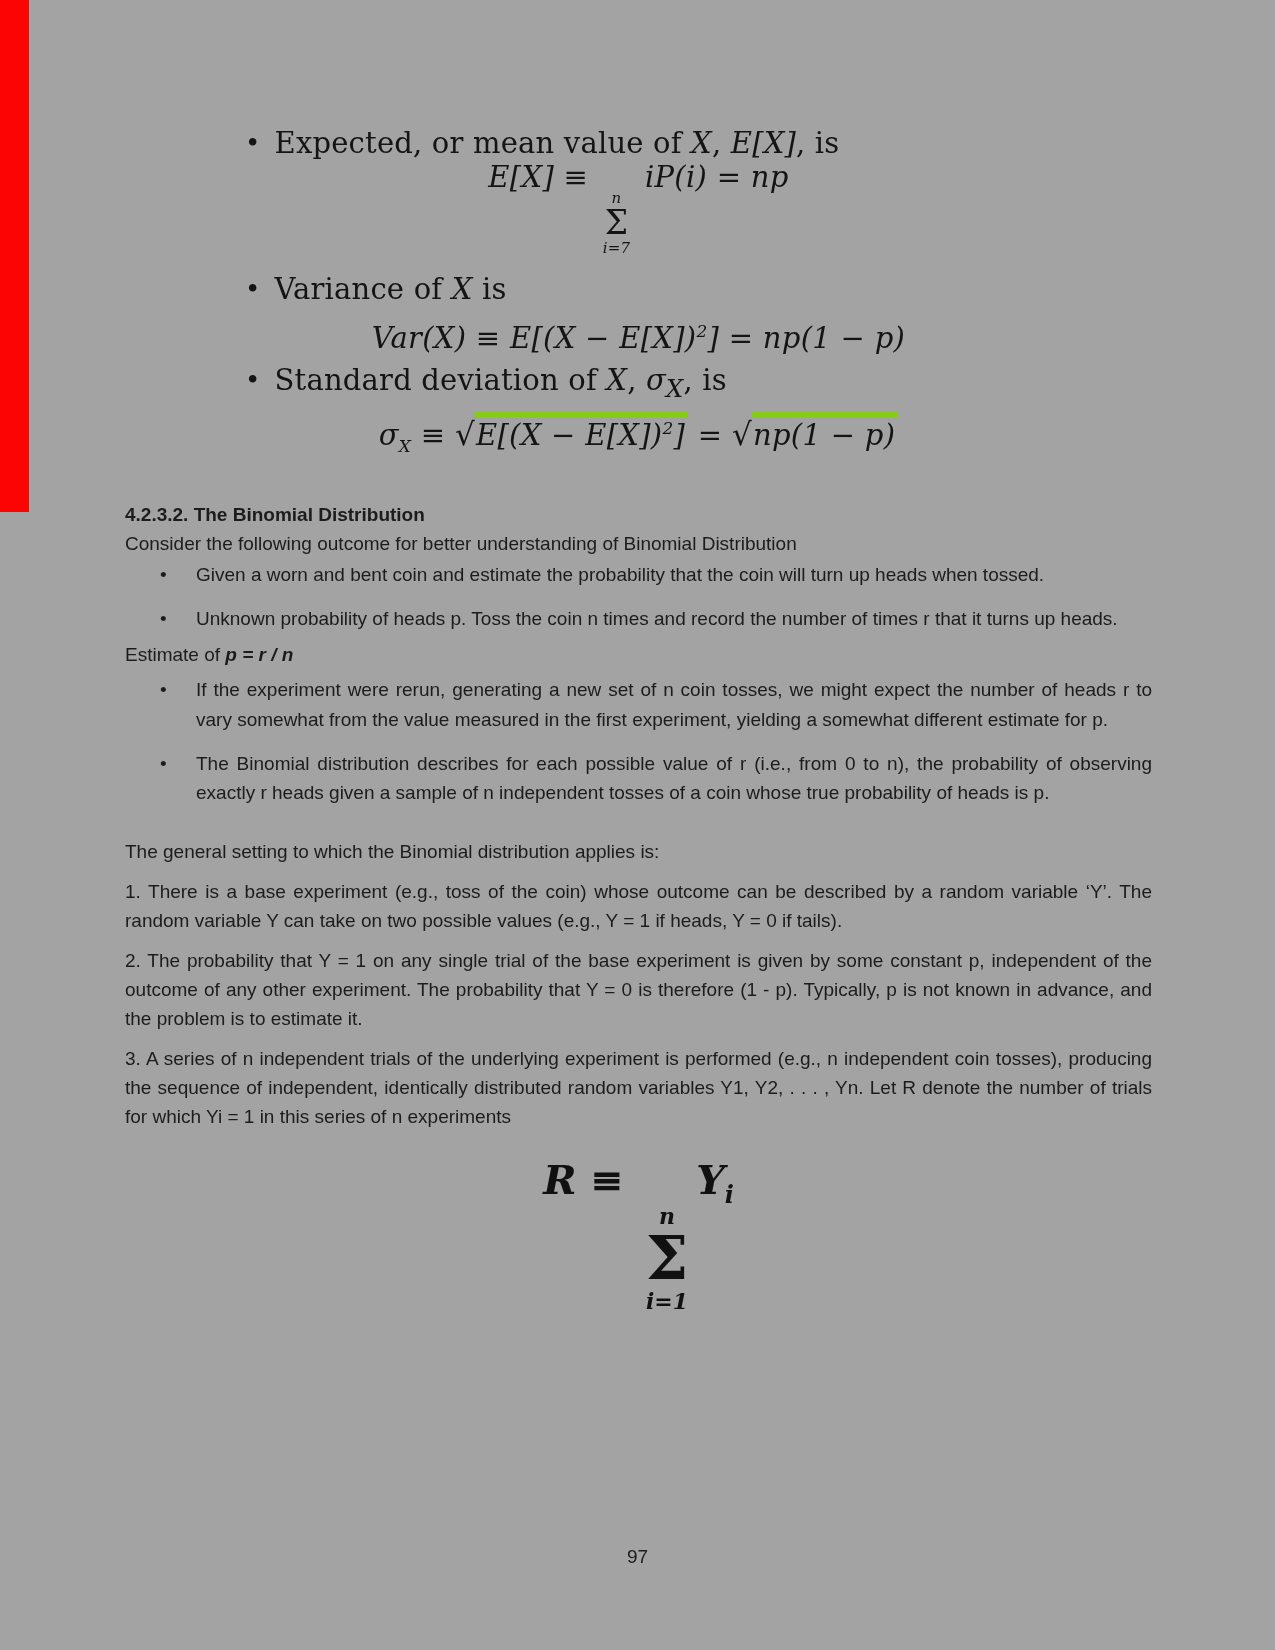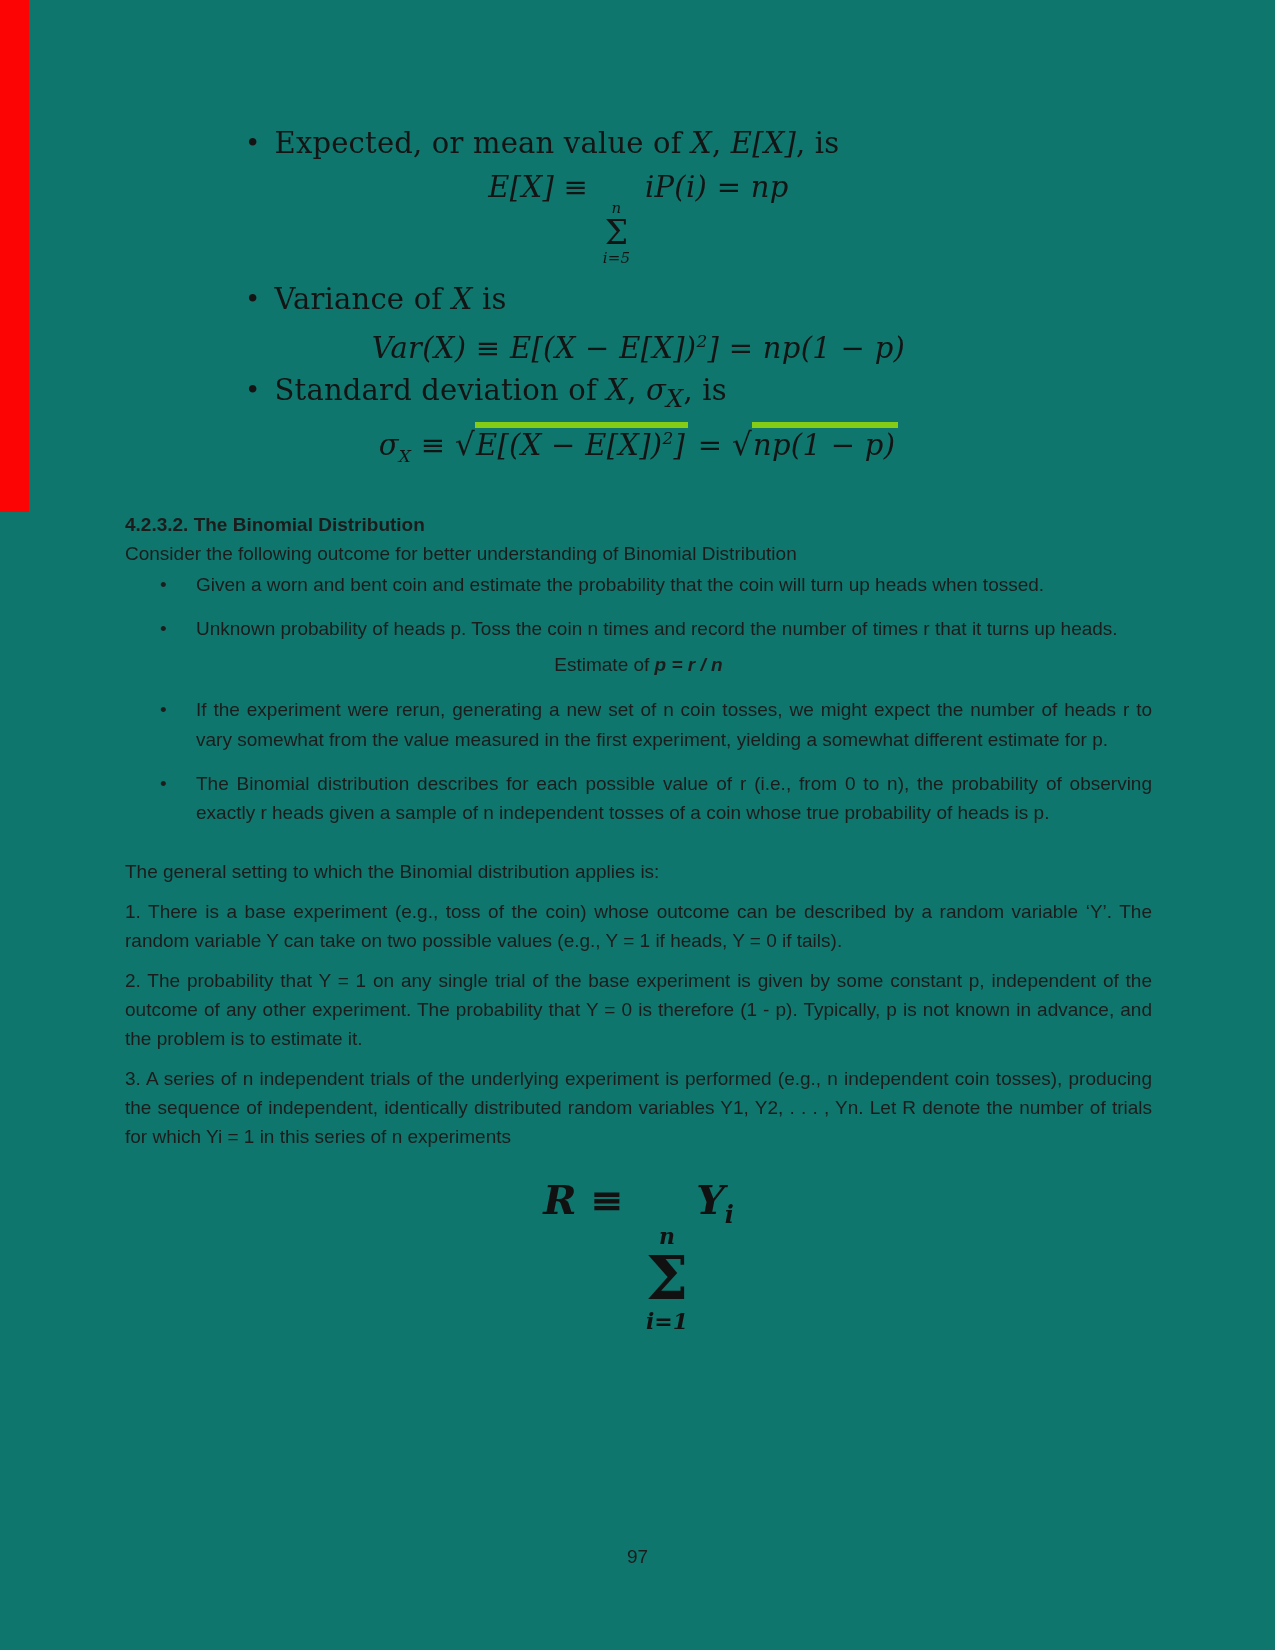--- a/index.html
+++ b/index.html
@@ -1,20 +1,20 @@
 <!DOCTYPE html>
 <html><head>
 <meta charset="utf-8">
 <style>
   html,body { margin:0; padding:0; background:#e8e8e8; }
   .page {
     position:relative;
     width:1275px; height:1650px;
     margin:0 auto;
-    background:#0f766e;
+    background:#a3a3a3;
     overflow:hidden;
     font-family:"Liberation Sans", sans-serif;
     color:#1c1c1c;
   }
   .red-bar {
     position:absolute; left:0; top:0;
     width:29px; height:512px;
     background:#fd0404;
   }
   .content { padding:0 123px 0 125px; }
@@ -32,35 +32,35 @@
   .sumstack {
     display:inline-flex; flex-direction:column; align-items:center;
     vertical-align:-0.55em; line-height:1; margin:0 5px;
   }
   .sumtop { font-size:15px; font-style:italic; line-height:1; }
   .sumsym { font-size:33px; font-style:normal; line-height:1.05; }
   .sumbot { font-size:15px; font-style:italic; line-height:1; }
   .sqrt { font-style:normal; font-size:31px; }
   .rad { border-top:6px solid #84cc16; padding:1px 3px 0 1px; display:inline-block; line-height:1.15; }
 
-  .f1 { margin-top:10px; }
+  .f1 { }
   .m2 { margin-top:16px; }
   .f2 { margin-top:15px; }
   .m3 { margin-top:8px; }
   .f3 { margin-top:10px; }
 
   
   .body-wrap { margin-top:44px; font-size:19px; line-height:1.53; }
   .heading { font-weight:bold; }
   .intro { }
   .blist { margin-top:2px; }
   .bitem { display:flex; padding-left:35px; margin-top:2px; margin-bottom:15px; }
   .bmark { flex:0 0 36px; }
   .btext { flex:1; text-align:justify; }
-  .estimate { text-align:center; margin:-8px 0 16px 0; }
+  .estimate { text-align:left; margin:-8px 0 6px 0; }
   .estimate .bex { font-weight:bold; font-style:italic; }
 
   .gen { margin-top:30px; }
   .para { margin:0 0 11px 0; text-align:justify; }
 
   
   .rformula {
     text-align:center; font-family:"DejaVu Serif", serif; color:#111;
     font-weight:bold; font-style:italic; font-size:40px;
     margin:18px 0 14px 0;
@@ -88,21 +88,21 @@
     <div class="math-wrap">
 
       <div class="mline">
         <span class="mdot">•</span><span><span>Expected, or mean value of </span><span class="it">X</span><span>, </span><span class="it">E[X]</span><span>, is</span></span>
       </div>
 
       <div class="formula f1">
         <span>E[X] ≡ </span><span class="sumstack">
             <span class="sumtop">n</span>
             <span class="sumsym">Σ</span>
-            <span class="sumbot">i=5</span>
+            <span class="sumbot">i=7</span>
           </span><span> iP(i) = np</span>
       </div>
 
       <div class="mline m2">
         <span class="mdot">•</span><span><span>Variance of </span><span class="it">X</span><span> is</span></span>
       </div>
 
       <div class="formula f2">
         <span>Var(X) ≡ E[(X − E[X])</span><sup>2</sup><span>] = np(1 − p)</span>
       </div>

